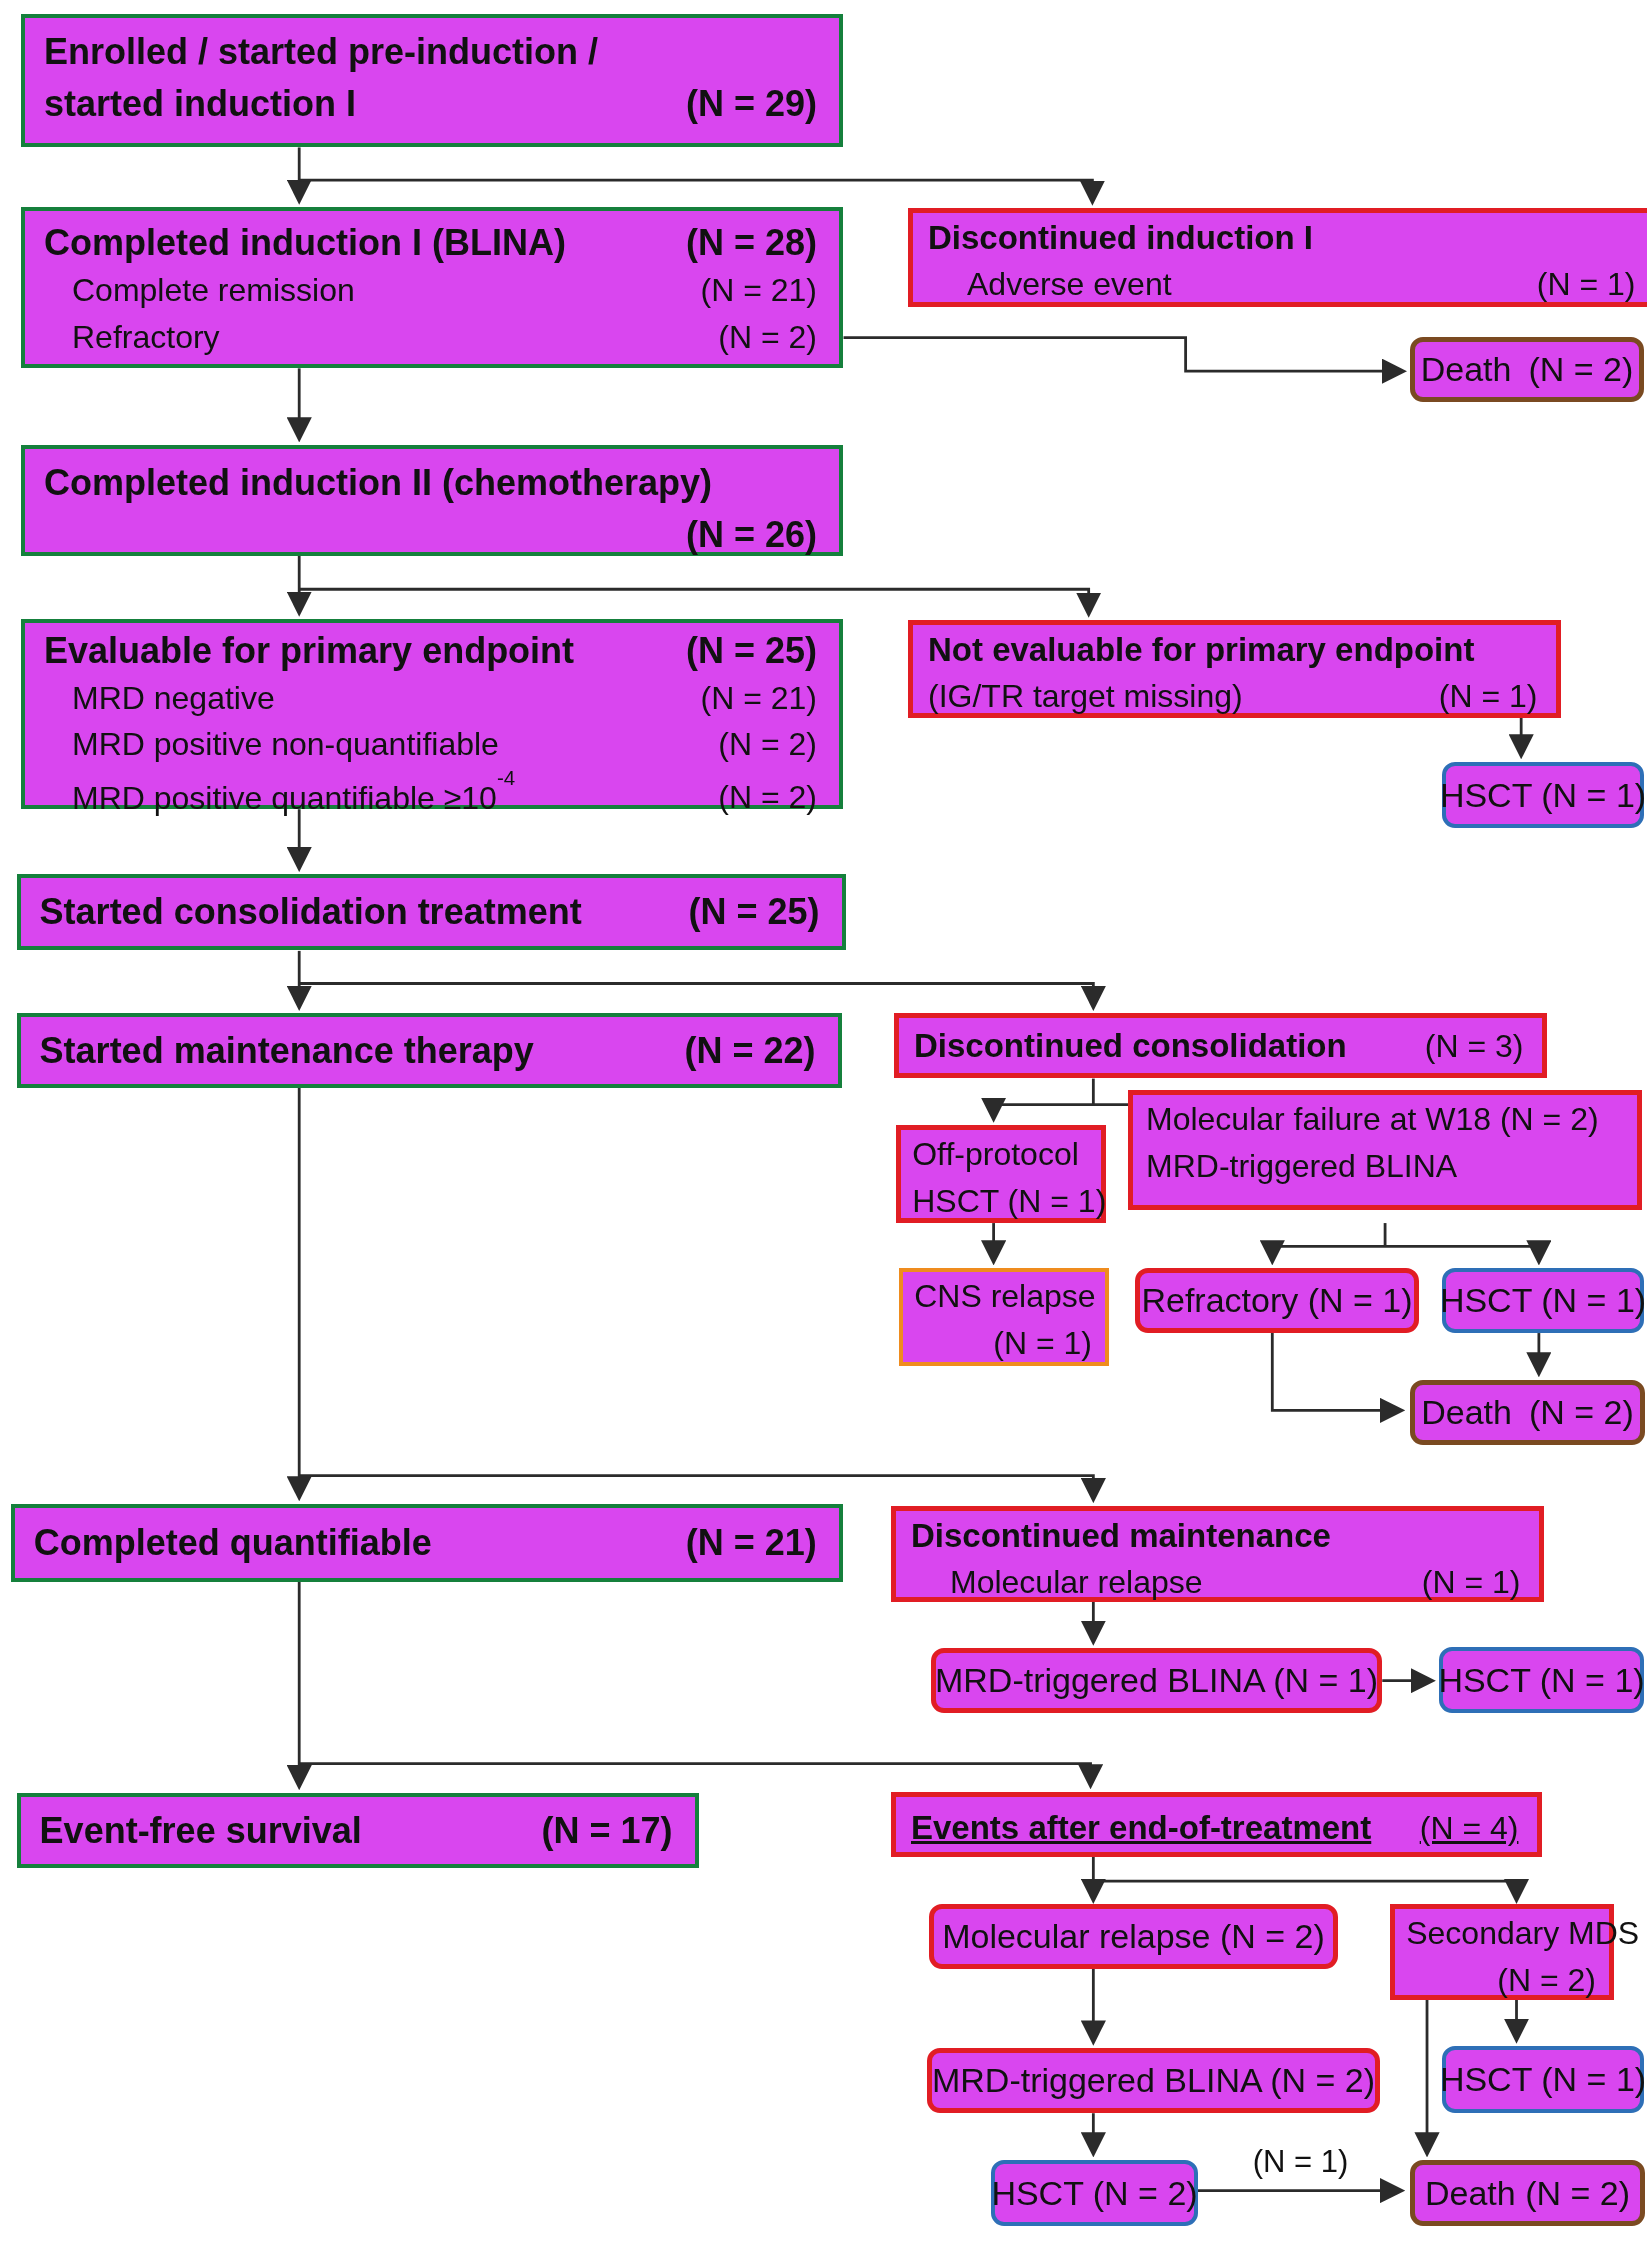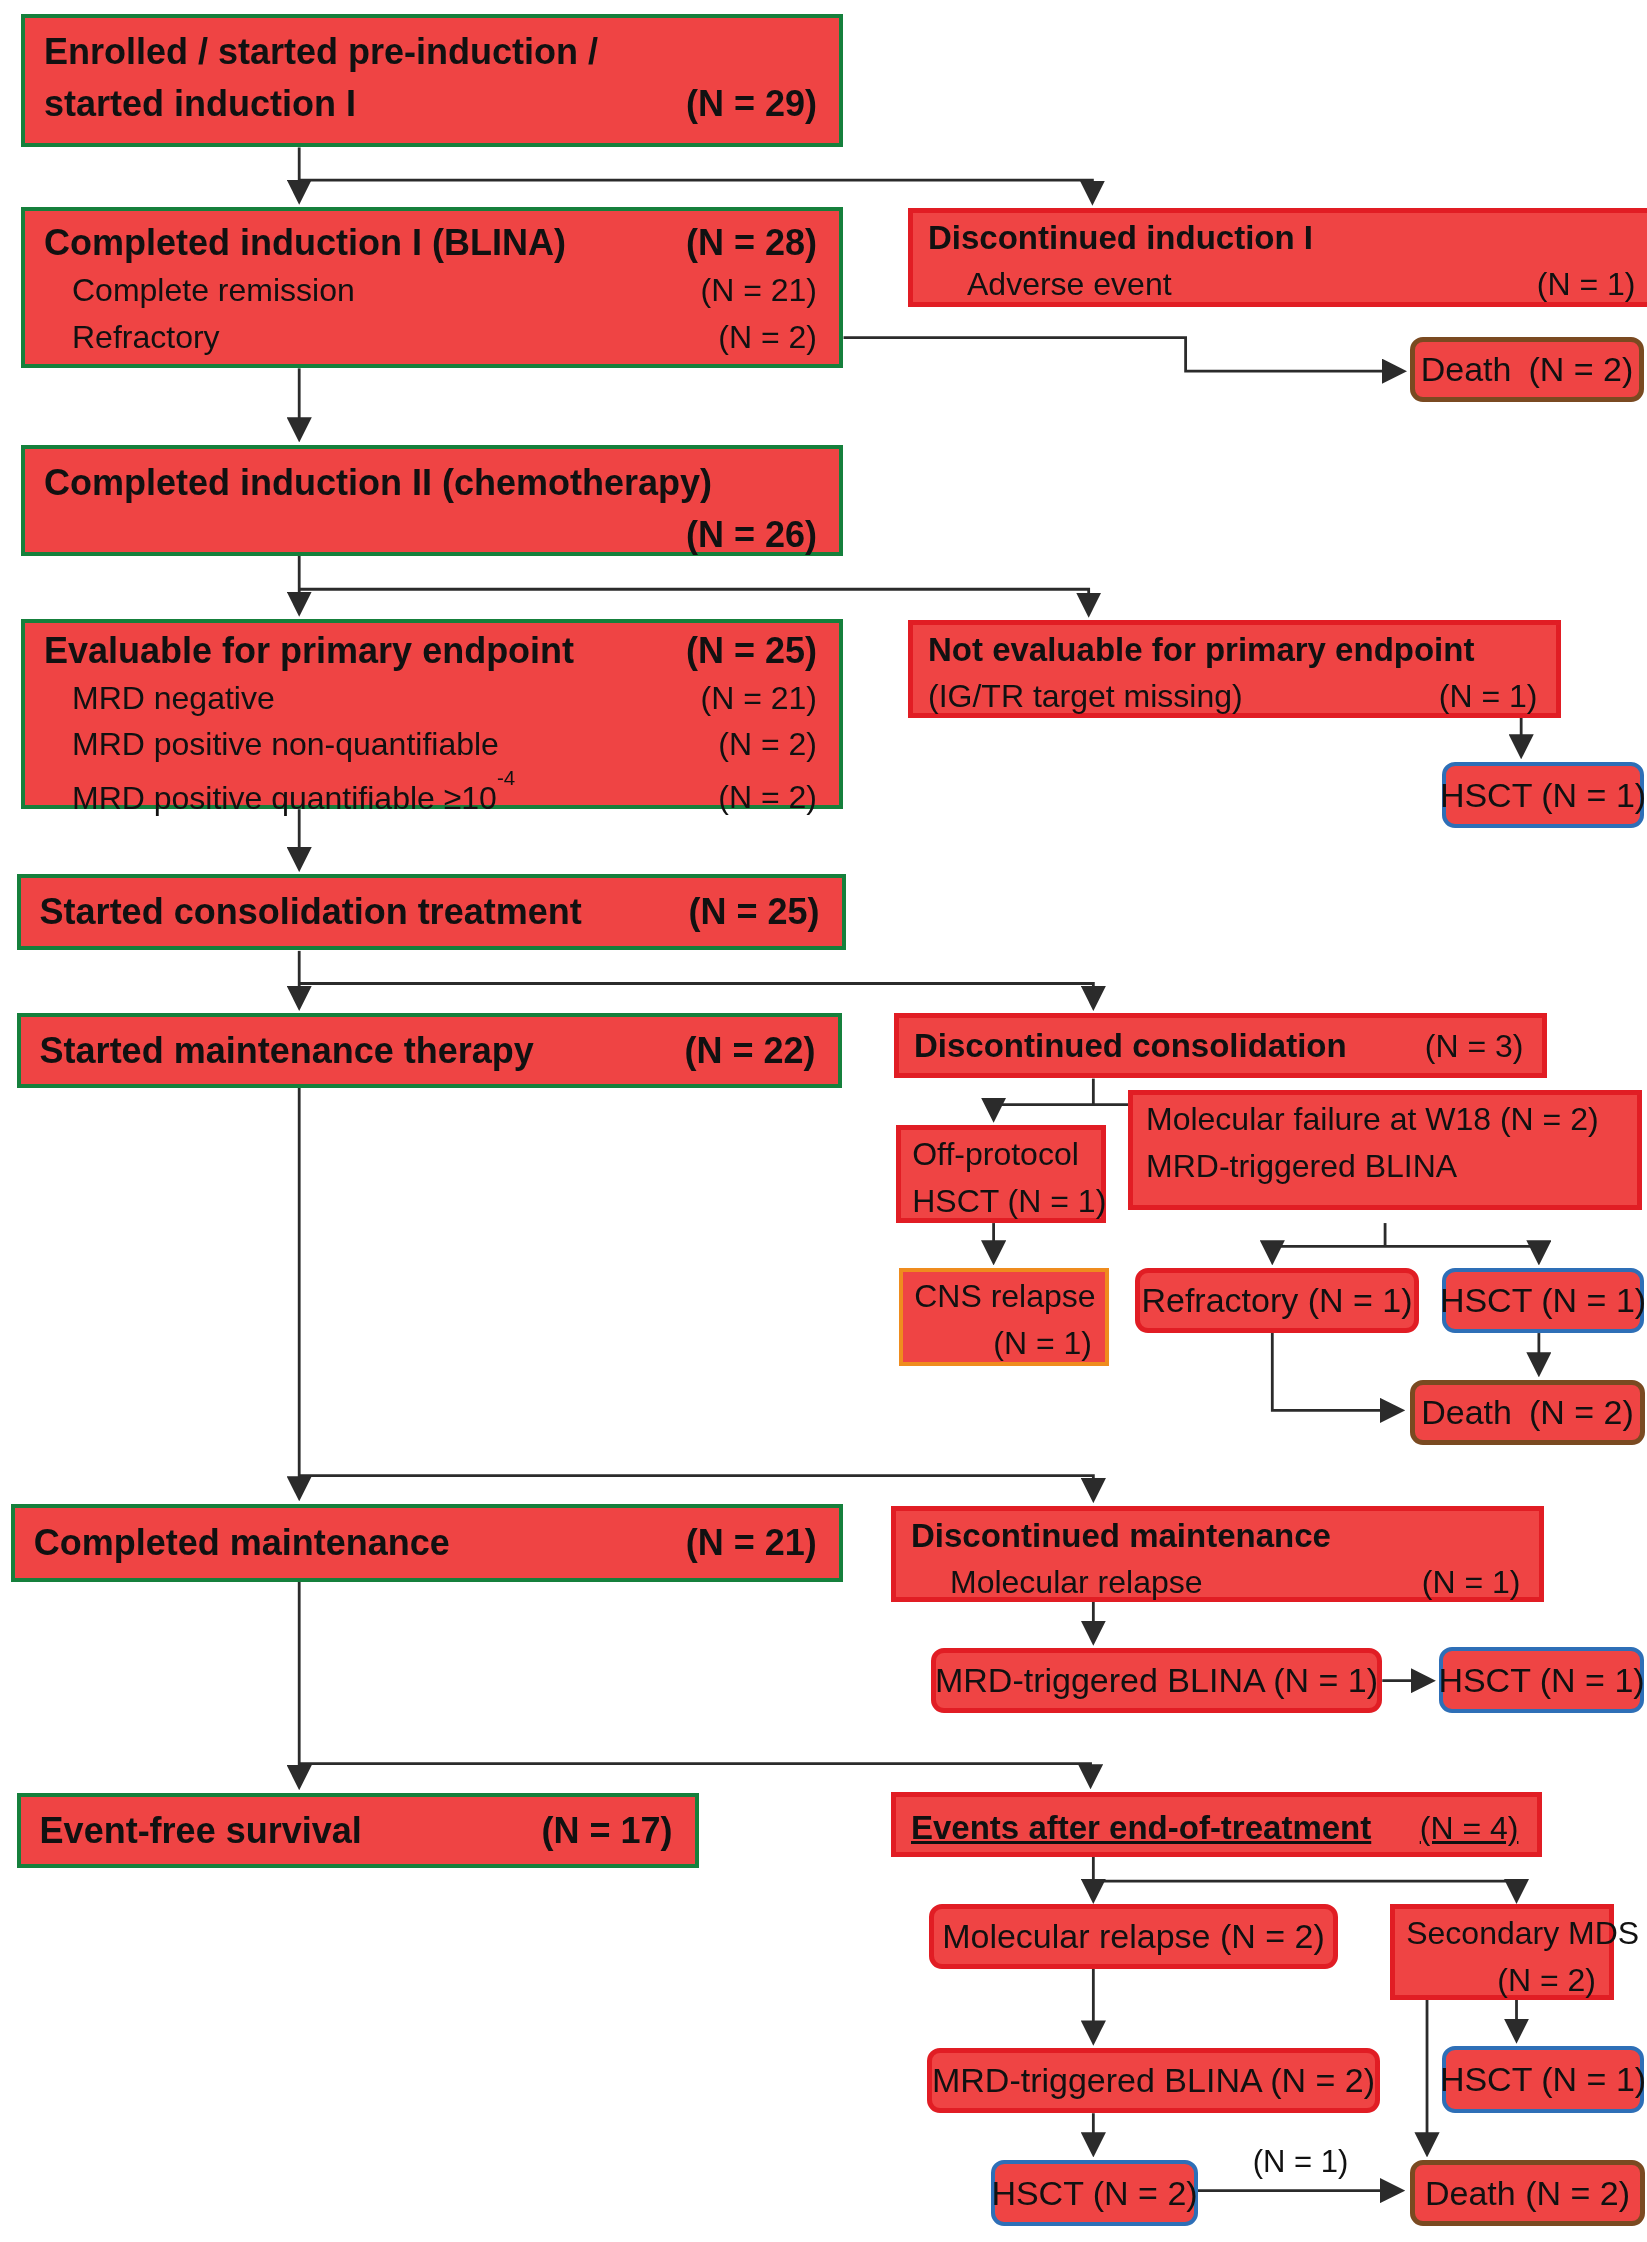--- a/index.html
+++ b/index.html
@@ -7,21 +7,21 @@
     --orange:#ef8c1e; --line:#2b2b2b; --ink:#111111; --paper:#ffffff;
   }
   html,body{margin:0;padding:0;background:var(--paper);}
   #fig{
     position:relative; width:1647px; height:2242px; background:var(--paper);
     font-family:"Liberation Sans", sans-serif; color:var(--ink);
   }
   #arrows{position:absolute;left:0;top:0;width:1647px;height:2242px;}
   #arrows polyline, #arrows line{fill:none;stroke:var(--line);stroke-width:3;}
   #arrows .ah{fill:var(--line);}
-  .box{position:absolute;box-sizing:border-box;background:#ef4444;}
+  .box{position:absolute;box-sizing:border-box;background:#d946ef;}
   .green{border:4.7px solid var(--green);}
   .red{border:5.6px solid var(--red);}
   .blue{border:4.7px solid var(--blue);}
   .brown{border:5.6px solid var(--brown);}
   .orange{border:4.7px solid var(--orange);}
   .pad{padding:7.5px 22.4px 5.6px 18.6px;}
   .row{display:flex;justify-content:space-between;align-items:baseline;}
   .t{font-weight:bold;font-size:36px;line-height:52px;white-space:nowrap;}
   .t2{font-weight:bold;font-size:33px;line-height:47px;white-space:nowrap;}
   .s{font-size:32px;line-height:47px;padding-left:28px;white-space:nowrap;}
@@ -169,21 +169,21 @@
 
   <div class="box green" style="left:17px;top:1013px;width:825px;height:75px;display:flex;align-items:center;">
     <div class="row" style="width:100%;padding:0 22.4px 0 18.6px;">
       <span class="t">Started maintenance therapy</span>
       <span class="n">(N = 22)</span>
     </div>
   </div>
 
   <div class="box green" style="left:11.2px;top:1504px;width:832px;height:78px;display:flex;align-items:center;">
     <div class="row" style="width:100%;padding:0 22.4px 0 18.6px;">
-      <span class="t">Completed maintenance</span>
+      <span class="t">Completed quantifiable</span>
       <span class="n">(N = 21)</span>
     </div>
   </div>
 
   <div class="box green" style="left:17px;top:1793px;width:682px;height:75px;display:flex;align-items:center;">
     <div class="row" style="width:100%;padding:0 22.4px 0 18.6px;">
       <span class="t">Event-free survival</span>
       <span class="n">(N = 17)</span>
     </div>
   </div>

